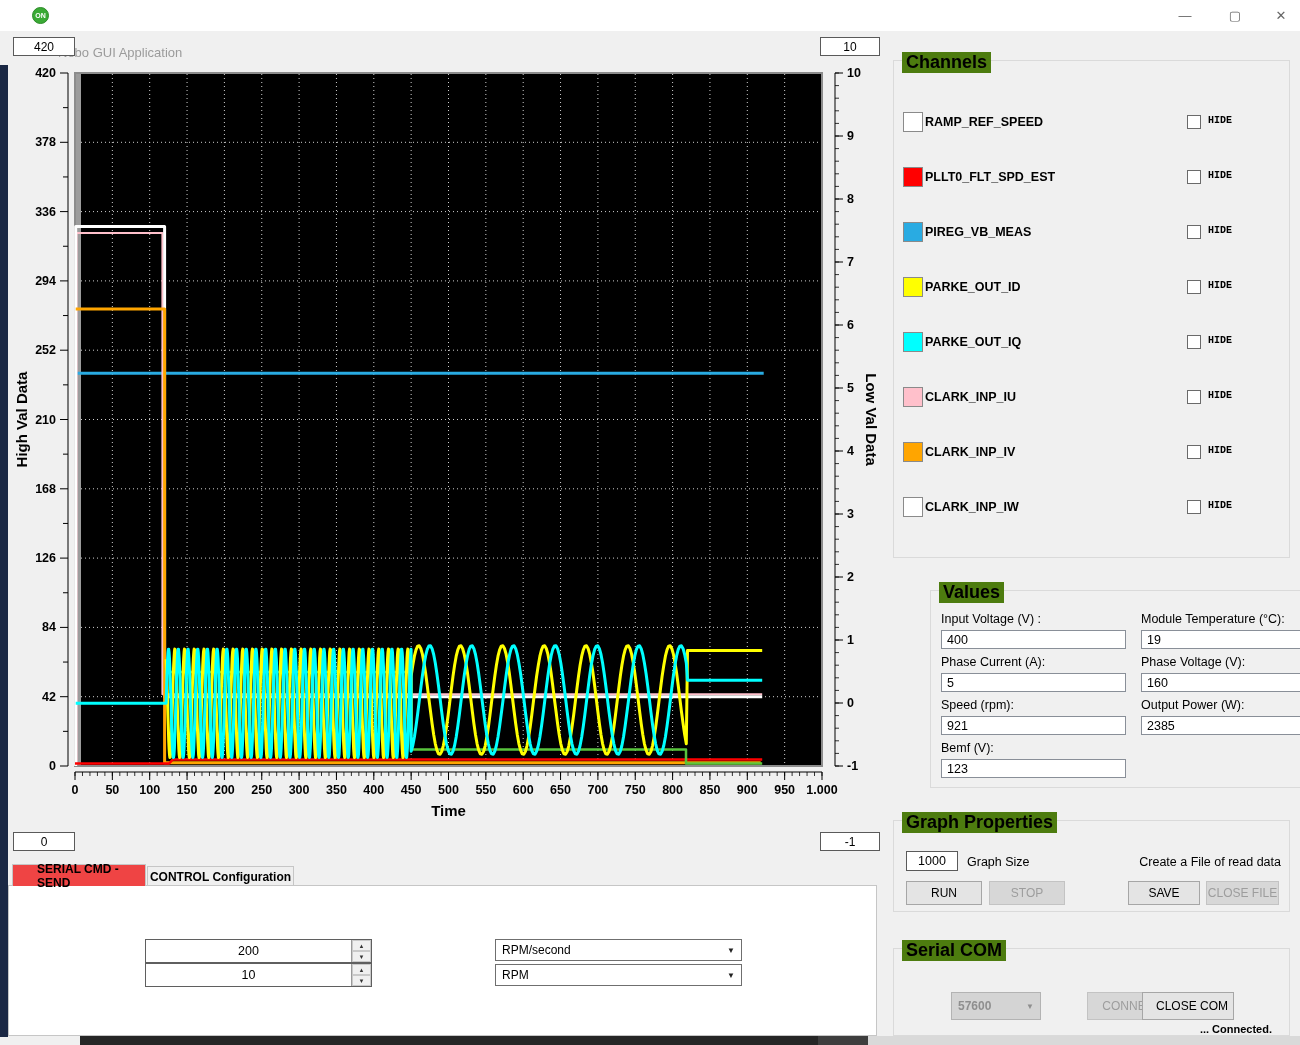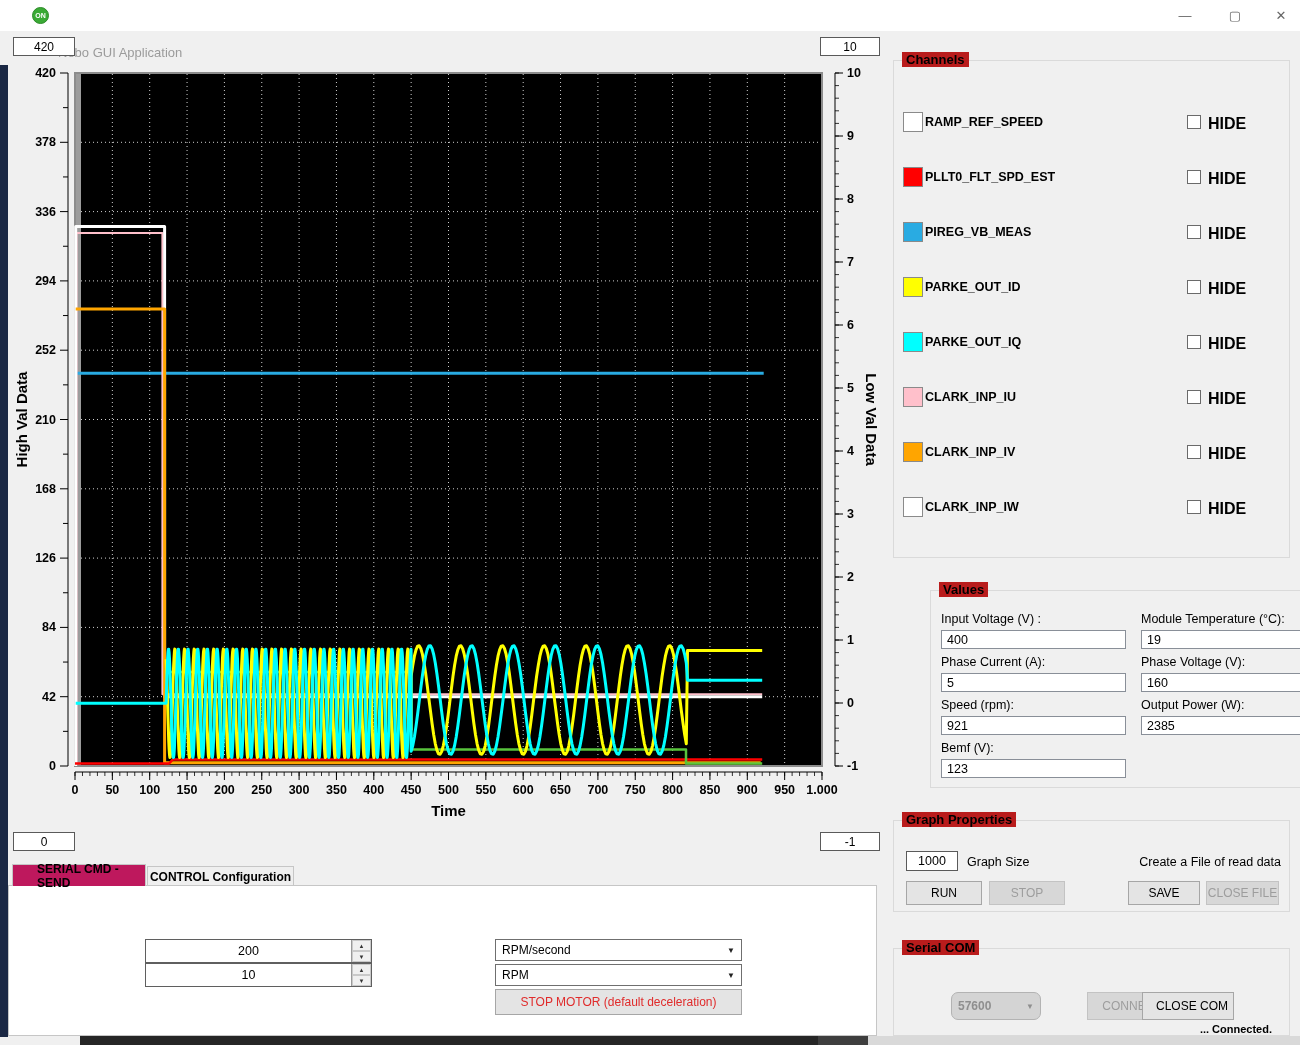--- a/index.html
+++ b/index.html
@@ -22,30 +22,30 @@
 
   
   .cin{position:absolute;background:#fff;border:1px solid #5a5a5a;font-size:12px;
        text-align:center;padding:0;font-family:inherit;color:#000;}
 
   
   #chart-svg{position:absolute;left:0;top:60px;pointer-events:none;}
 
   
   .grp{position:absolute;border:1px solid #dadada;box-sizing:border-box;}
-  .grp .ttl{position:absolute;top:-9px;left:8px;background:#b91c1c;padding:0 4px;
-            font-weight:bold;font-size:13px;color:#000;white-space:nowrap;}
+  .grp .ttl{position:absolute;top:-9px;left:8px;background:#4d7c0f;padding:0 4px;
+            font-weight:bold;font-size:18px;color:#000;white-space:nowrap;}
 
   
   .chrow{position:absolute;left:0;width:100%;height:22px;}
   .swatch{position:absolute;left:9px;top:0;width:20px;height:20px;border:1px solid #8a8a8a;box-sizing:border-box;}
   .chlabel{position:absolute;left:31px;top:3px;font-weight:bold;font-size:12.5px;white-space:nowrap;}
   .cb{position:absolute;width:14px;height:14px;background:#fff;border:1px solid #6a6a6a;box-sizing:border-box;}
   .hidecb{left:293px;top:3px;}
-  .hidelabel{position:absolute;left:314px;top:3px;font-weight:bold;font-size:16px;}
+  .hidelabel{position:absolute;left:314px;top:3px;font-weight:bold;font-size:10px;font-family:Liberation Mono, monospace;}
 
   
   .vlabel{position:absolute;font-size:12.5px;white-space:nowrap;}
   .tin{position:absolute;background:#fff;border:1px solid #898f98;font-size:12.5px;
        padding:0 5px;font-family:inherit;color:#000;box-sizing:border-box;}
 
   
   .btn{position:absolute;background:#e4e4e4;border:1px solid #a6a6a6;font-size:12px;color:#000;
        display:flex;align-items:center;justify-content:center;box-sizing:border-box;white-space:nowrap;}
   .btn.dis{background:#d7d7d7;border-color:#c3c3c3;color:#9d9d9d;}
@@ -62,21 +62,21 @@
   .spin .val{position:absolute;left:0;top:0;right:20px;bottom:0;display:flex;align-items:center;
              justify-content:center;font-size:12.5px;}
   .spin .sbtns{position:absolute;right:0;top:0;width:19px;bottom:0;border-left:1px solid #9a9a9a;}
   .spin .sup,.spin .sdn{position:absolute;left:0;width:100%;height:50%;background:#f0f0f0;
         display:flex;align-items:center;justify-content:center;font-size:6px;color:#333;border:1px solid #c9c9c9;box-sizing:border-box;}
   .spin .sup{top:0;} .spin .sdn{bottom:0;}
 
   
   .tab{position:absolute;display:flex;align-items:center;justify-content:center;
        font-weight:bold;font-size:12px;box-sizing:border-box;}
-  #tab1{left:12px;top:864px;width:134px;height:22px;background:#be185d;border:1px solid #c6c6c6;border-bottom:none;z-index:3;padding-left:24px;}
+  #tab1{left:12px;top:864px;width:134px;height:22px;background:#ef4444;border:1px solid #c6c6c6;border-bottom:none;z-index:3;padding-left:24px;}
   #tab2{left:147px;top:866px;width:147px;height:20px;background:#efefef;border:1px solid #c6c6c6;border-bottom:none;z-index:1;}
   #tabpanel{position:absolute;left:8px;top:885px;width:869px;height:151px;background:#fff;border:1px solid #c6c6c6;box-sizing:border-box;z-index:2;}
 
   #status{position:absolute;left:1100px;top:1023px;width:172px;text-align:right;font-weight:bold;font-size:11px;z-index:4;}
 </style>
 </head>
 <body>
 
 <div id="app">
 
@@ -479,21 +479,21 @@
     <span class="vlabel" style="left:73px;top:34px;">Graph Size</span>
     <span class="vlabel" style="right:8px;top:34px;position:absolute;">Create a File of read data</span>
     <div class="btn" style="left:12px;top:60px;width:76px;height:24px;">RUN</div>
     <div class="btn dis" style="left:95px;top:60px;width:76px;height:24px;">STOP</div>
     <div class="btn" style="left:234px;top:60px;width:72px;height:24px;">SAVE</div>
     <div class="btn dis" style="left:312px;top:60px;width:73px;height:24px;">CLOSE FILE</div>
   </div>
 
   <div class="grp" style="left:893px;top:948px;width:397px;height:88px;">
     <span class="ttl">Serial COM</span>
-    <div class="dd dis" style="left:57px;top:43px;width:90px;height:28px;font-weight:bold;border-radius:7px;">
+    <div class="dd dis" style="left:57px;top:43px;width:90px;height:28px;font-weight:bold;">
       <span>57600</span>
       <span class="arr">▼</span>
     </div>
     <div class="btn dis" style="left:153px;top:43px;width:90px;height:28px;margin-left:40px;">CONNECT</div>
     <div class="btn" style="left:248px;top:43px;width:92px;height:28px;padding-left:8px;">CLOSE COM</div>
   </div>
   <div id="status">... Connected.</div>
 
   <div class="tab" id="tab1">SERIAL CMD - SEND</div>
   <div class="tab" id="tab2">CONTROL Configuration</div>
@@ -515,15 +515,14 @@
   </div>
 
   <div class="dd" style="left:495px;top:939px;width:247px;height:22px;z-index:4;">
     <span>RPM/second</span>
     <span class="arr">▼</span>
   </div>
   <div class="dd" style="left:495px;top:964px;width:247px;height:22px;z-index:4;">
     <span>RPM</span>
     <span class="arr">▼</span>
   </div>
-  <div class="btn" style="left: 495px; top: 989px; width: 247px; height: 26px; z-index: 4; color: rgb(224, 43, 43);" id="stopmotor">STOP MOTOR (default deceleration)</div>
 
 </div>
 
 </body></html>

